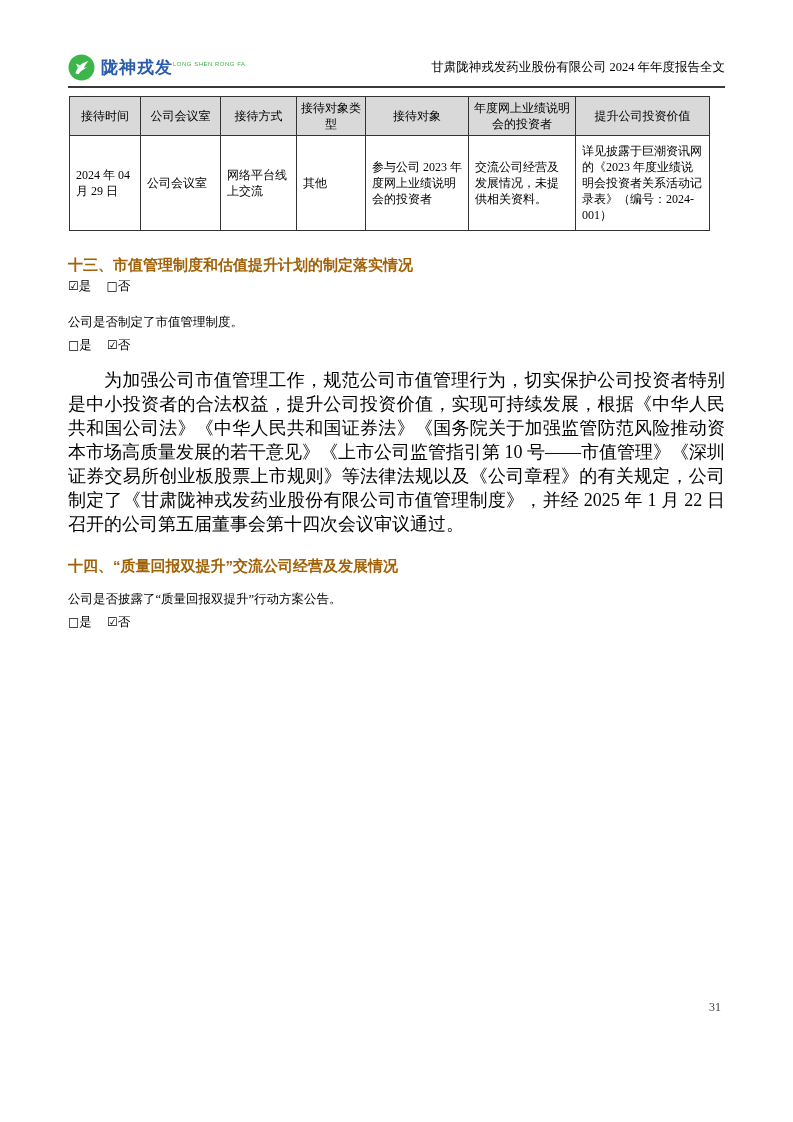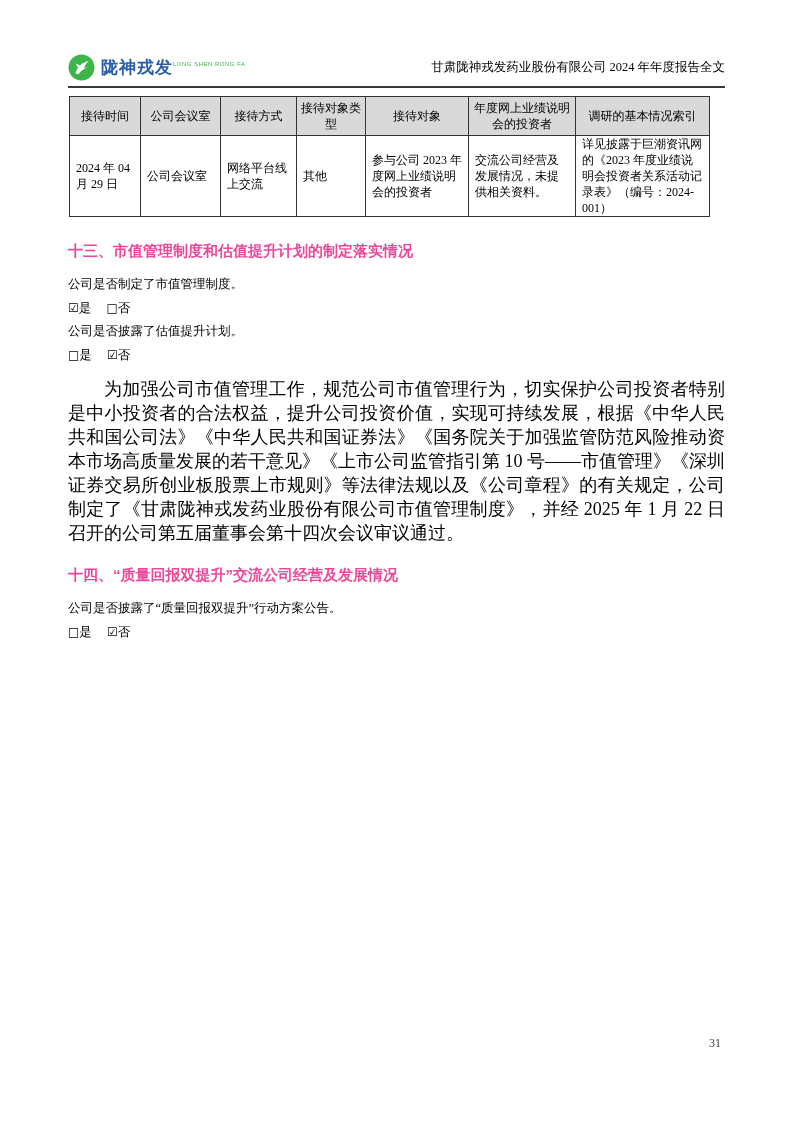--- a/index.html
+++ b/index.html
@@ -29,38 +29,38 @@
     width:640px;margin:8px 0 0 1px;
     font-size:12px;line-height:16px;color:#000;
   }
   table.reception th,table.reception td{border:1px solid var(--table-border,#333333);}
   table.reception th{
     background:var(--table-header-bg,#d9d9d9);
     font-weight:normal;text-align:center;
     padding:3px 3px;vertical-align:middle;
   }
   table.reception thead tr{height:37px;}
-  table.reception td{padding:0 6px;vertical-align:middle;text-align:left;}
+  table.reception td{padding:7px 6px;vertical-align:middle;text-align:left;}
 
   
   h2.section{
     font-family:"Liberation Sans","DejaVu Sans",sans-serif;
-    font-weight:bold;font-size:15px;color:#ec4899;
+    font-weight:bold;font-size:15px;color:#a16207;
     margin:24px 0 0 0;line-height:20px;
   }
   h2.section-14{margin-top:20px;}
   p.qline{font-size:12.5px;margin:0;line-height:23.5px;color:#000;}
   p.first-q{margin-top:12px;}
   .opt{margin-right:12px;}
   .cb{font-family:"DejaVu Sans",sans-serif;font-size:12px;}
   p.body-para{
     margin:10px 0 0 0;font-size:18px;line-height:24px;
     text-indent:2em;text-align:justify;color:#000;
   }
-  .page-number{position:absolute;top:1036px;right:72px;font-size:12px;color:var(--page-number,#3c3c3c);}
+  .page-number{position:absolute;top:1000px;right:72px;font-size:12px;color:var(--page-number,#3c3c3c);}
 </style>
 </head>
 <body>
 
 <div class="page">
 
   <header class="doc-header">
     <div class="logo">
       <span class="logo-circle">
         <svg viewBox="0 0 26 26" xmlns="http://www.w3.org/2000/svg" aria-hidden="true">
@@ -89,45 +89,44 @@
       <col style="width:134px">
     </colgroup>
     <thead>
       <tr>
         <th>接待时间</th>
         <th>公司会议室</th>
         <th>接待方式</th>
         <th>接待对象类型</th>
         <th>接待对象</th>
         <th>年度网上业绩说明会的投资者</th>
-        <th>调研的基本情况索引</th>
+        <th>提升公司投资价值</th>
       </tr>
     </thead>
     <tbody>
       <tr>
         <td>2024 年 04 月 29 日</td>
         <td>公司会议室</td>
         <td>网络平台线上交流</td>
         <td>其他</td>
         <td>参与公司 2023 年度网上业绩说明会的投资者</td>
         <td>交流公司经营及发展情况，未提供相关资料。</td>
         <td>详见披露于巨潮资讯网的《2023 年度业绩说明会投资者关系活动记录表》（编号：2024-001）</td>
       </tr>
     </tbody>
   </table>
 
   <h2 class="section">十三、市值管理制度和估值提升计划的制定落实情况</h2>
 
-  <p class="qline first-q">公司是否制定了市值管理制度。</p>
   <p class="qline">
     <span class="opt"><span class="cb">☑</span><span>是</span></span>
     <span class="opt"><span class="cb">□</span><span>否</span></span>
   </p>
+  <p class="qline first-q">公司是否制定了市值管理制度。</p>
 
-  <p class="qline">公司是否披露了估值提升计划。</p>
   <p class="qline">
     <span class="opt"><span class="cb">□</span><span>是</span></span>
     <span class="opt"><span class="cb">☑</span><span>否</span></span>
   </p>
 
   <p class="body-para">为加强公司市值管理工作，规范公司市值管理行为，切实保护公司投资者特别是中小投资者的合法权益，提升公司投资价值，实现可持续发展，根据《中华人民共和国公司法》《中华人民共和国证券法》《国务院关于加强监管防范风险推动资本市场高质量发展的若干意见》《上市公司监管指引第 10 号——市值管理》《深圳证券交易所创业板股票上市规则》等法律法规以及《公司章程》的有关规定，公司制定了《甘肃陇神戎发药业股份有限公司市值管理制度》，并经 2025 年 1 月 22 日召开的公司第五届董事会第十四次会议审议通过。</p>
 
   <h2 class="section section-14">十四、“质量回报双提升”交流公司经营及发展情况</h2>
 
   <p class="qline first-q">公司是否披露了“质量回报双提升”行动方案公告。</p>

